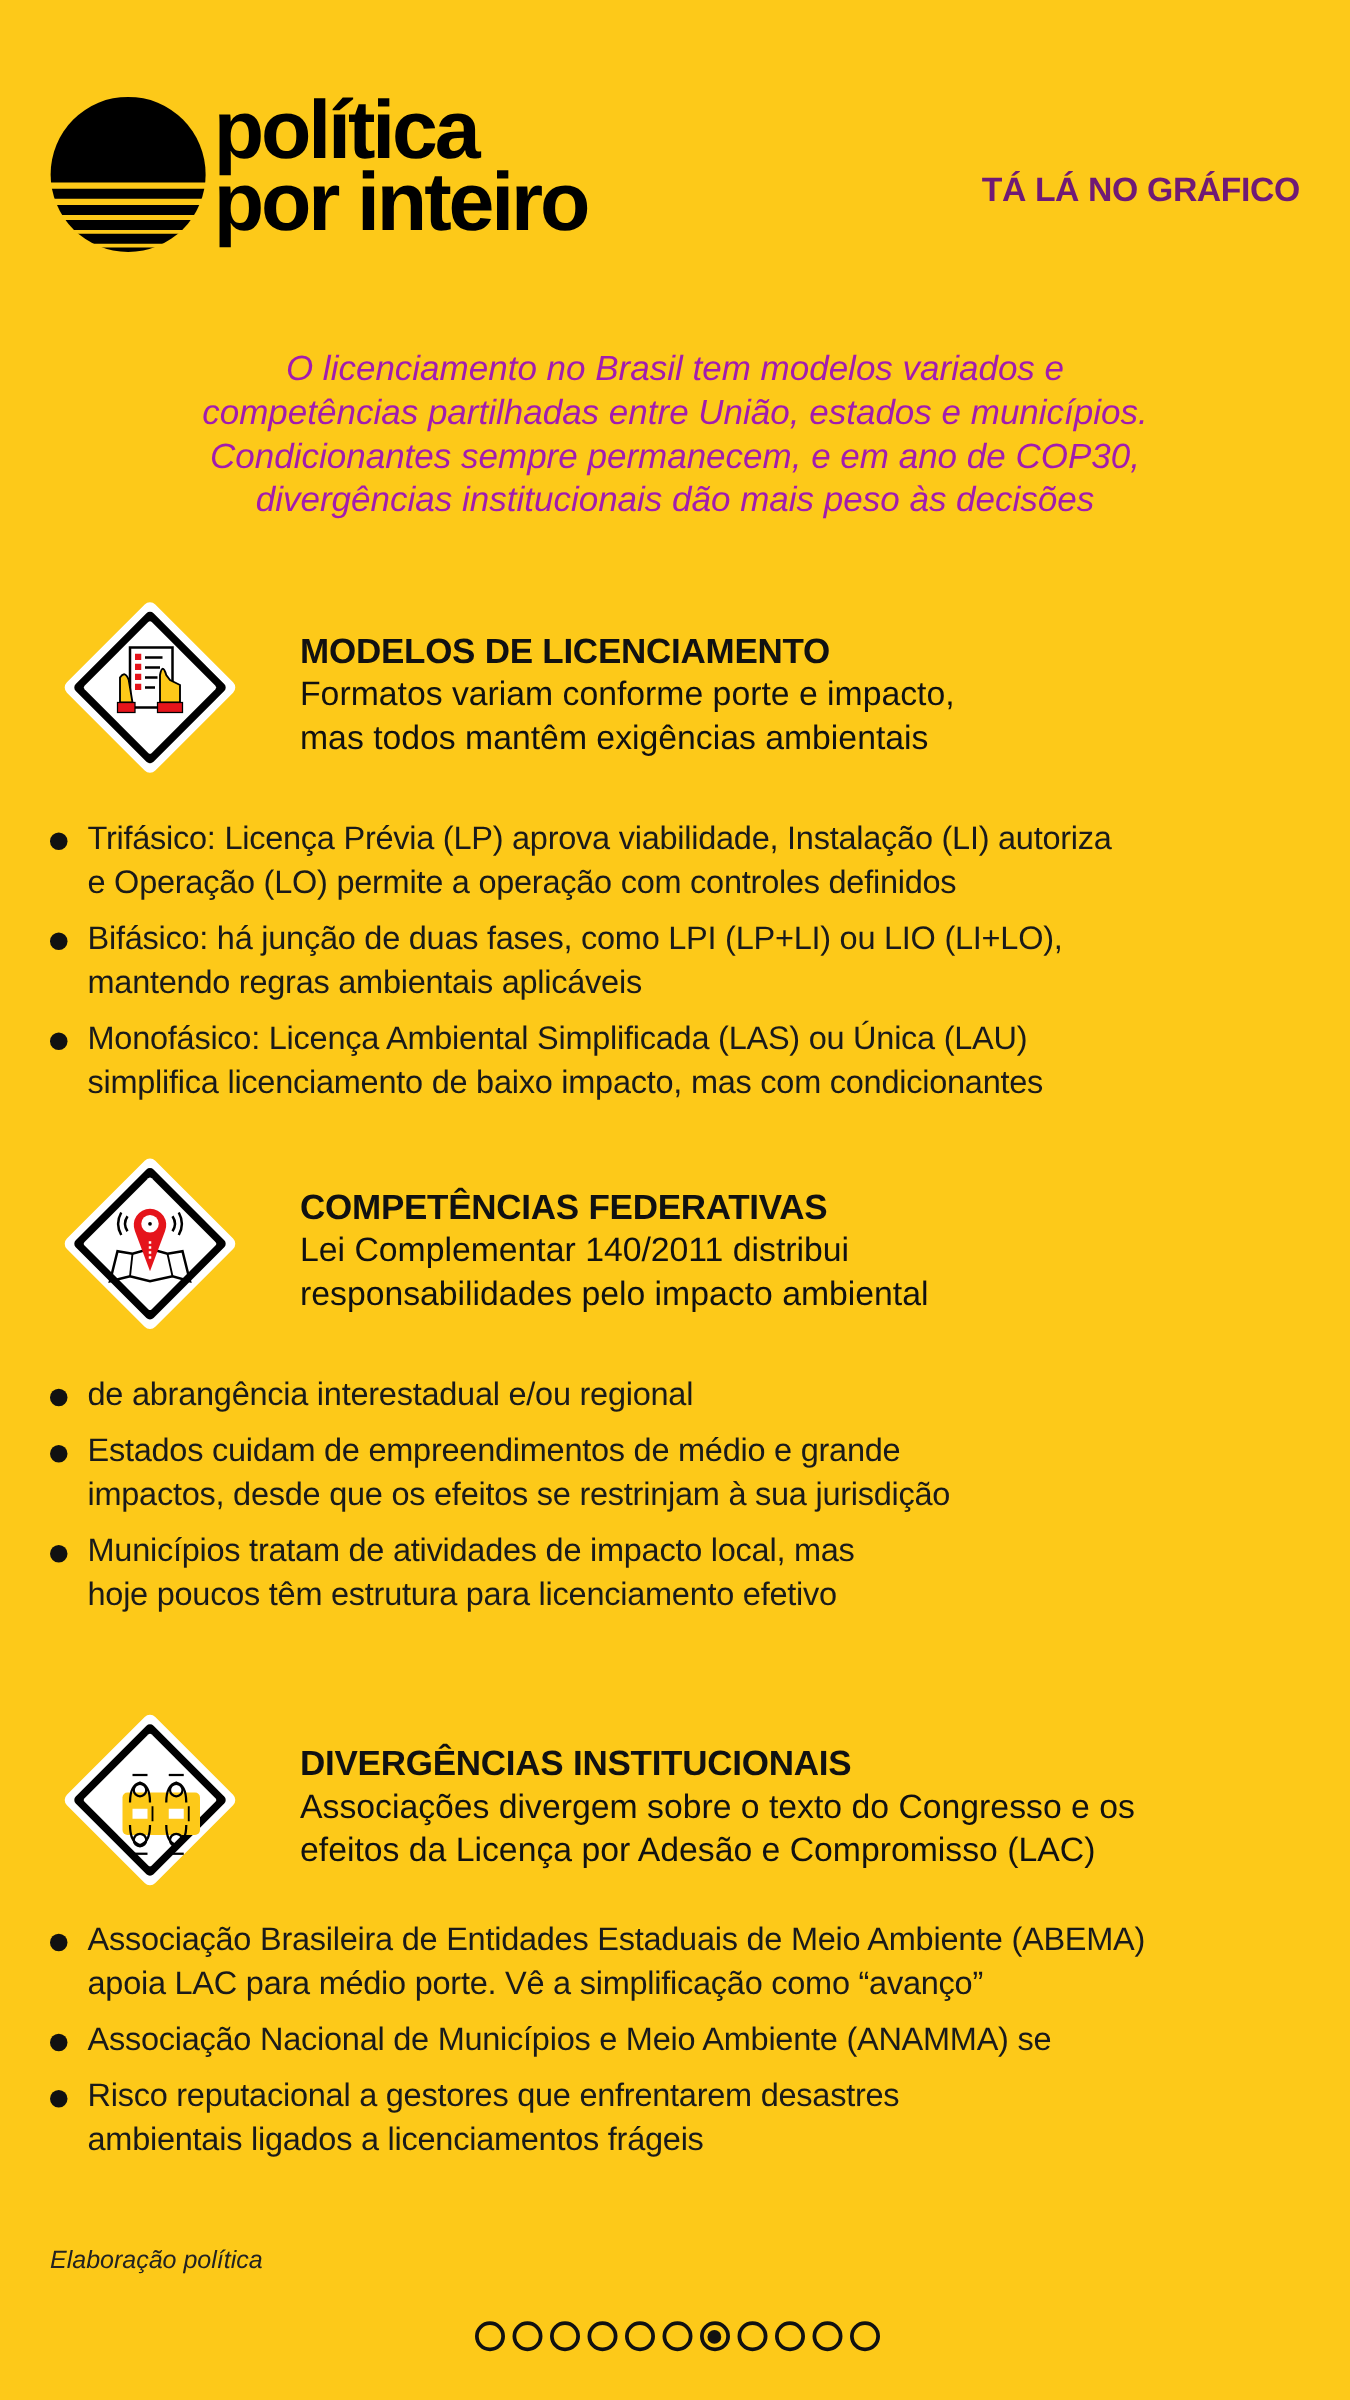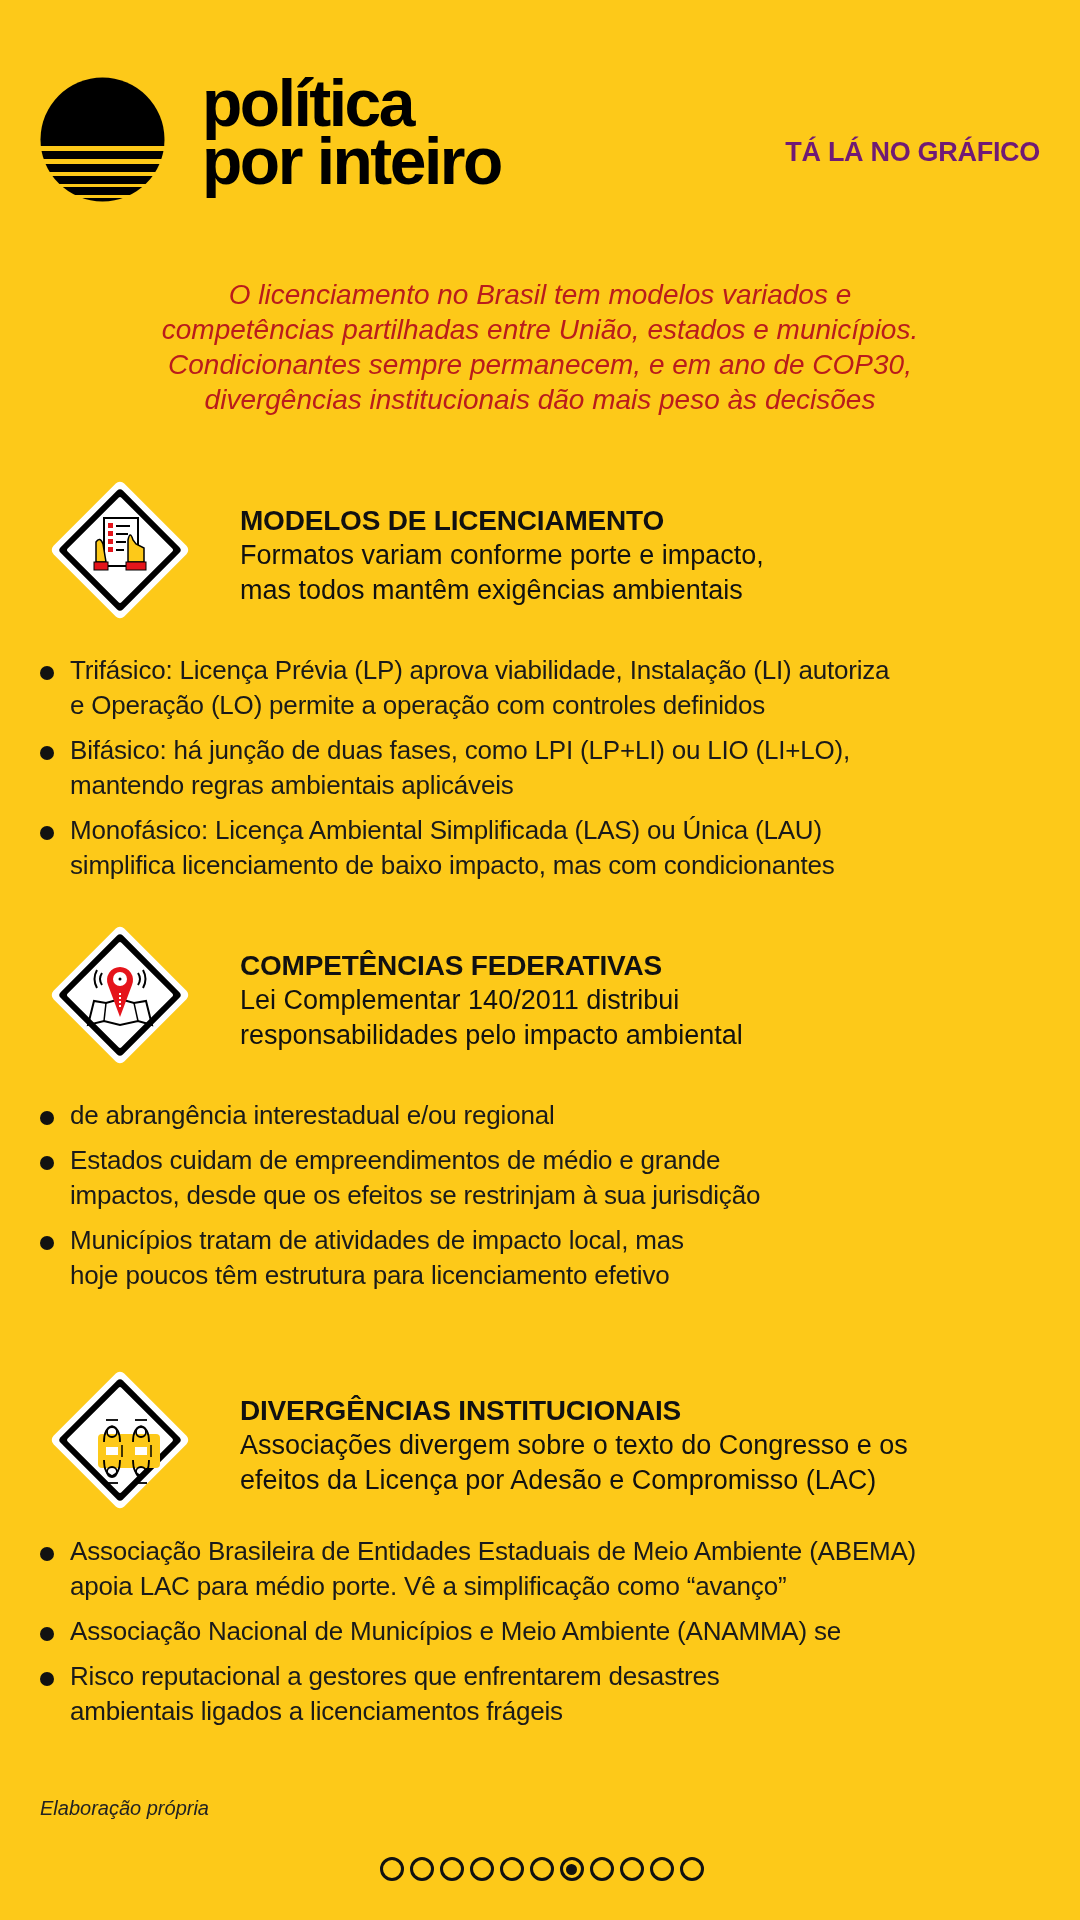--- a/index.html
+++ b/index.html
@@ -9,37 +9,37 @@
       color: #111;
       font-family: "Liberation Sans", "DejaVu Sans", sans-serif;
       position: relative;
       overflow: hidden;
     }
     .page { position: absolute; inset: 0; }
 
     
     .logo-mark { position: absolute; left: 40px; top: 77px; width: 125px; height: 125px; }
     .logo-text {
-      position: absolute; left: 202px; top: 74px;
+      position: absolute; left: 171px; top: 74px;
       font-weight: 700; font-size: 66px; line-height: 58px;
       letter-spacing: -2.5px; color: #000;
     }
     .logo-text span { display: block; }
     .header-right {
       position: absolute; right: 40px; top: 137px; text-align: right;
       font-weight: 700; color: #701a75;
     }
     .header-right .kicker { font-size: 27px; line-height: 30px; letter-spacing: -0.3px; }
     .header-right .sub { font-size: 23px; line-height: 26px; letter-spacing: -0.3px; }
 
     
     .intro {
       position: absolute; left: 60px; right: 60px; top: 277px;
       text-align: center; font-style: italic; font-size: 28px; line-height: 35px;
-      color: #b91c1c;
+      color: #a21caf;
     }
     .intro span { display: block; }
 
     
     .section { position: absolute; left: 0; right: 0; }
     .sign { position: absolute; left: 40px; width: 160px; height: 160px; }
     .sec-head { position: absolute; left: 240px; right: 18px; }
     .sec-title { font-weight: 700; font-size: 28px; line-height: 35px; letter-spacing: -0.2px; }
     .sec-sub { font-weight: 400; font-size: 27px; line-height: 35px; }
     .sec-sub span { display: block; }
@@ -234,21 +234,21 @@
         <span class="line">Associação Nacional de Municípios e Meio Ambiente (ANAMMA) se</span>
         </li>
       <li>
           <span class="dot"></span>
         <span class="line">Risco reputacional a gestores que enfrentarem desastres</span>
         <span class="line">ambientais ligados a licenciamentos frágeis</span>
         </li>
     </ul>
   </div>
 
-  <div class="source">Elaboração própria</div>
+  <div class="source">Elaboração política</div>
 
   <div class="pager">
     <span class="pg"></span>
     <span class="pg"></span>
     <span class="pg"></span>
     <span class="pg"></span>
     <span class="pg"></span>
     <span class="pg"></span>
     <span class="pg active"></span>
     <span class="pg"></span>

